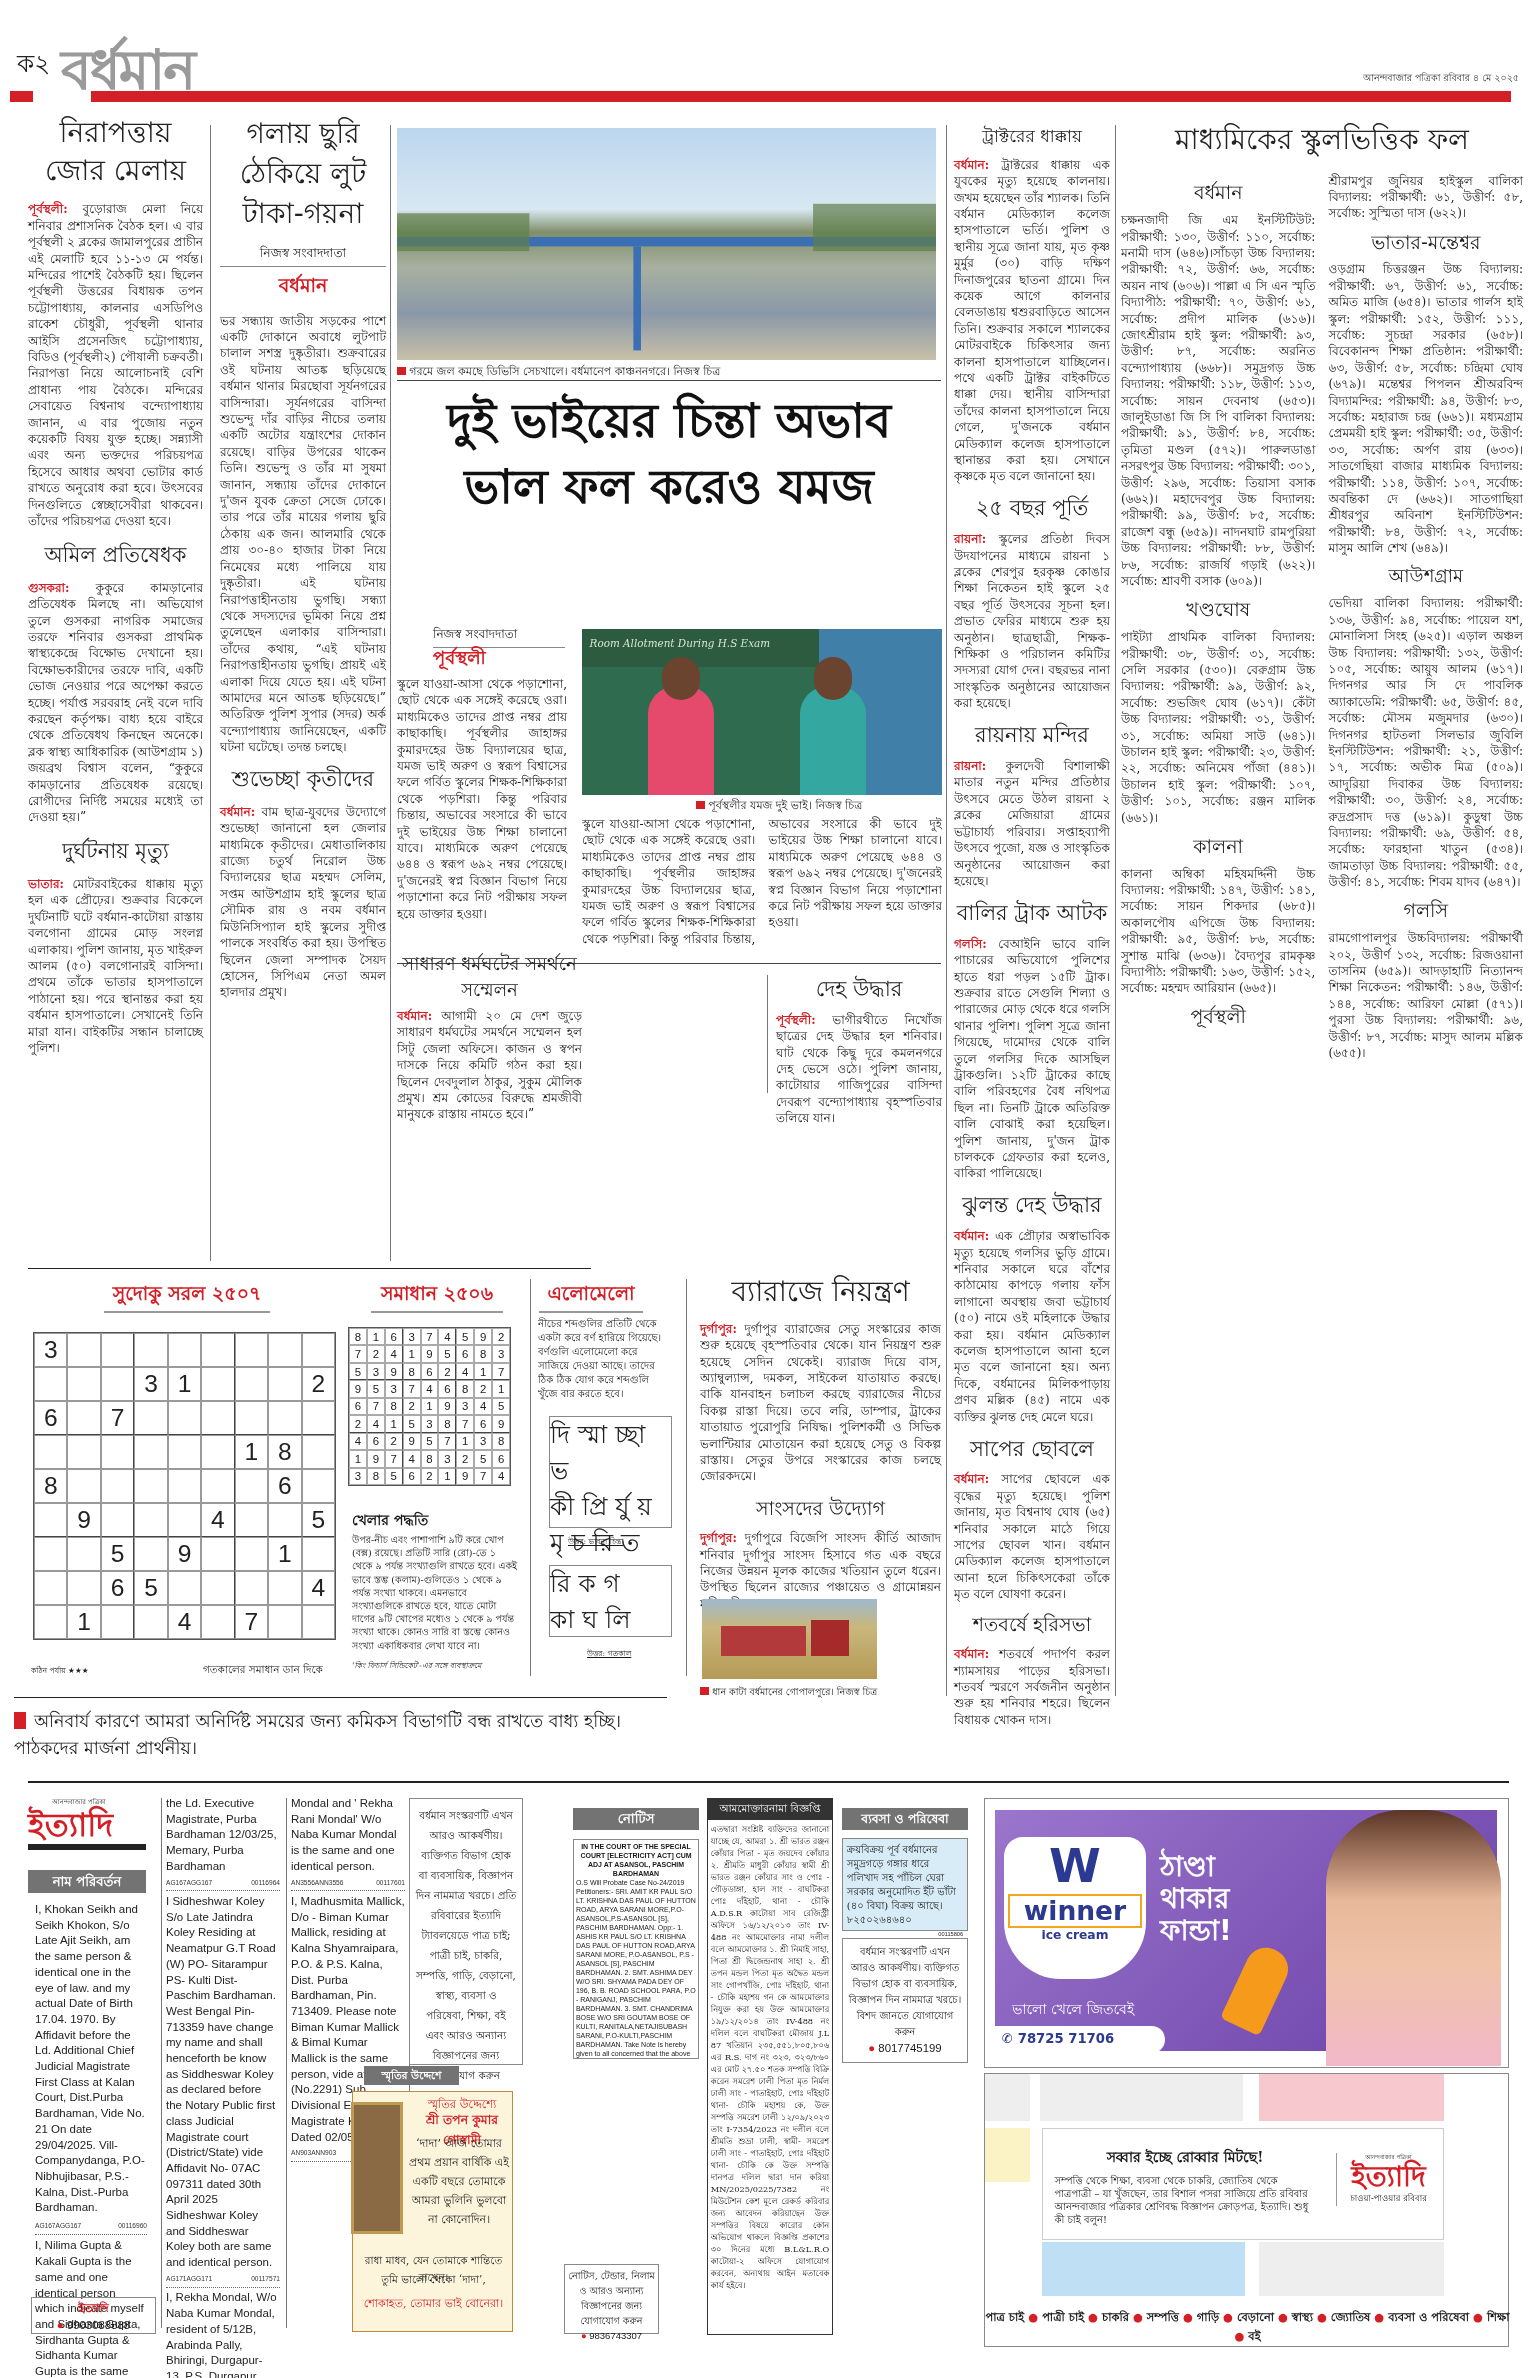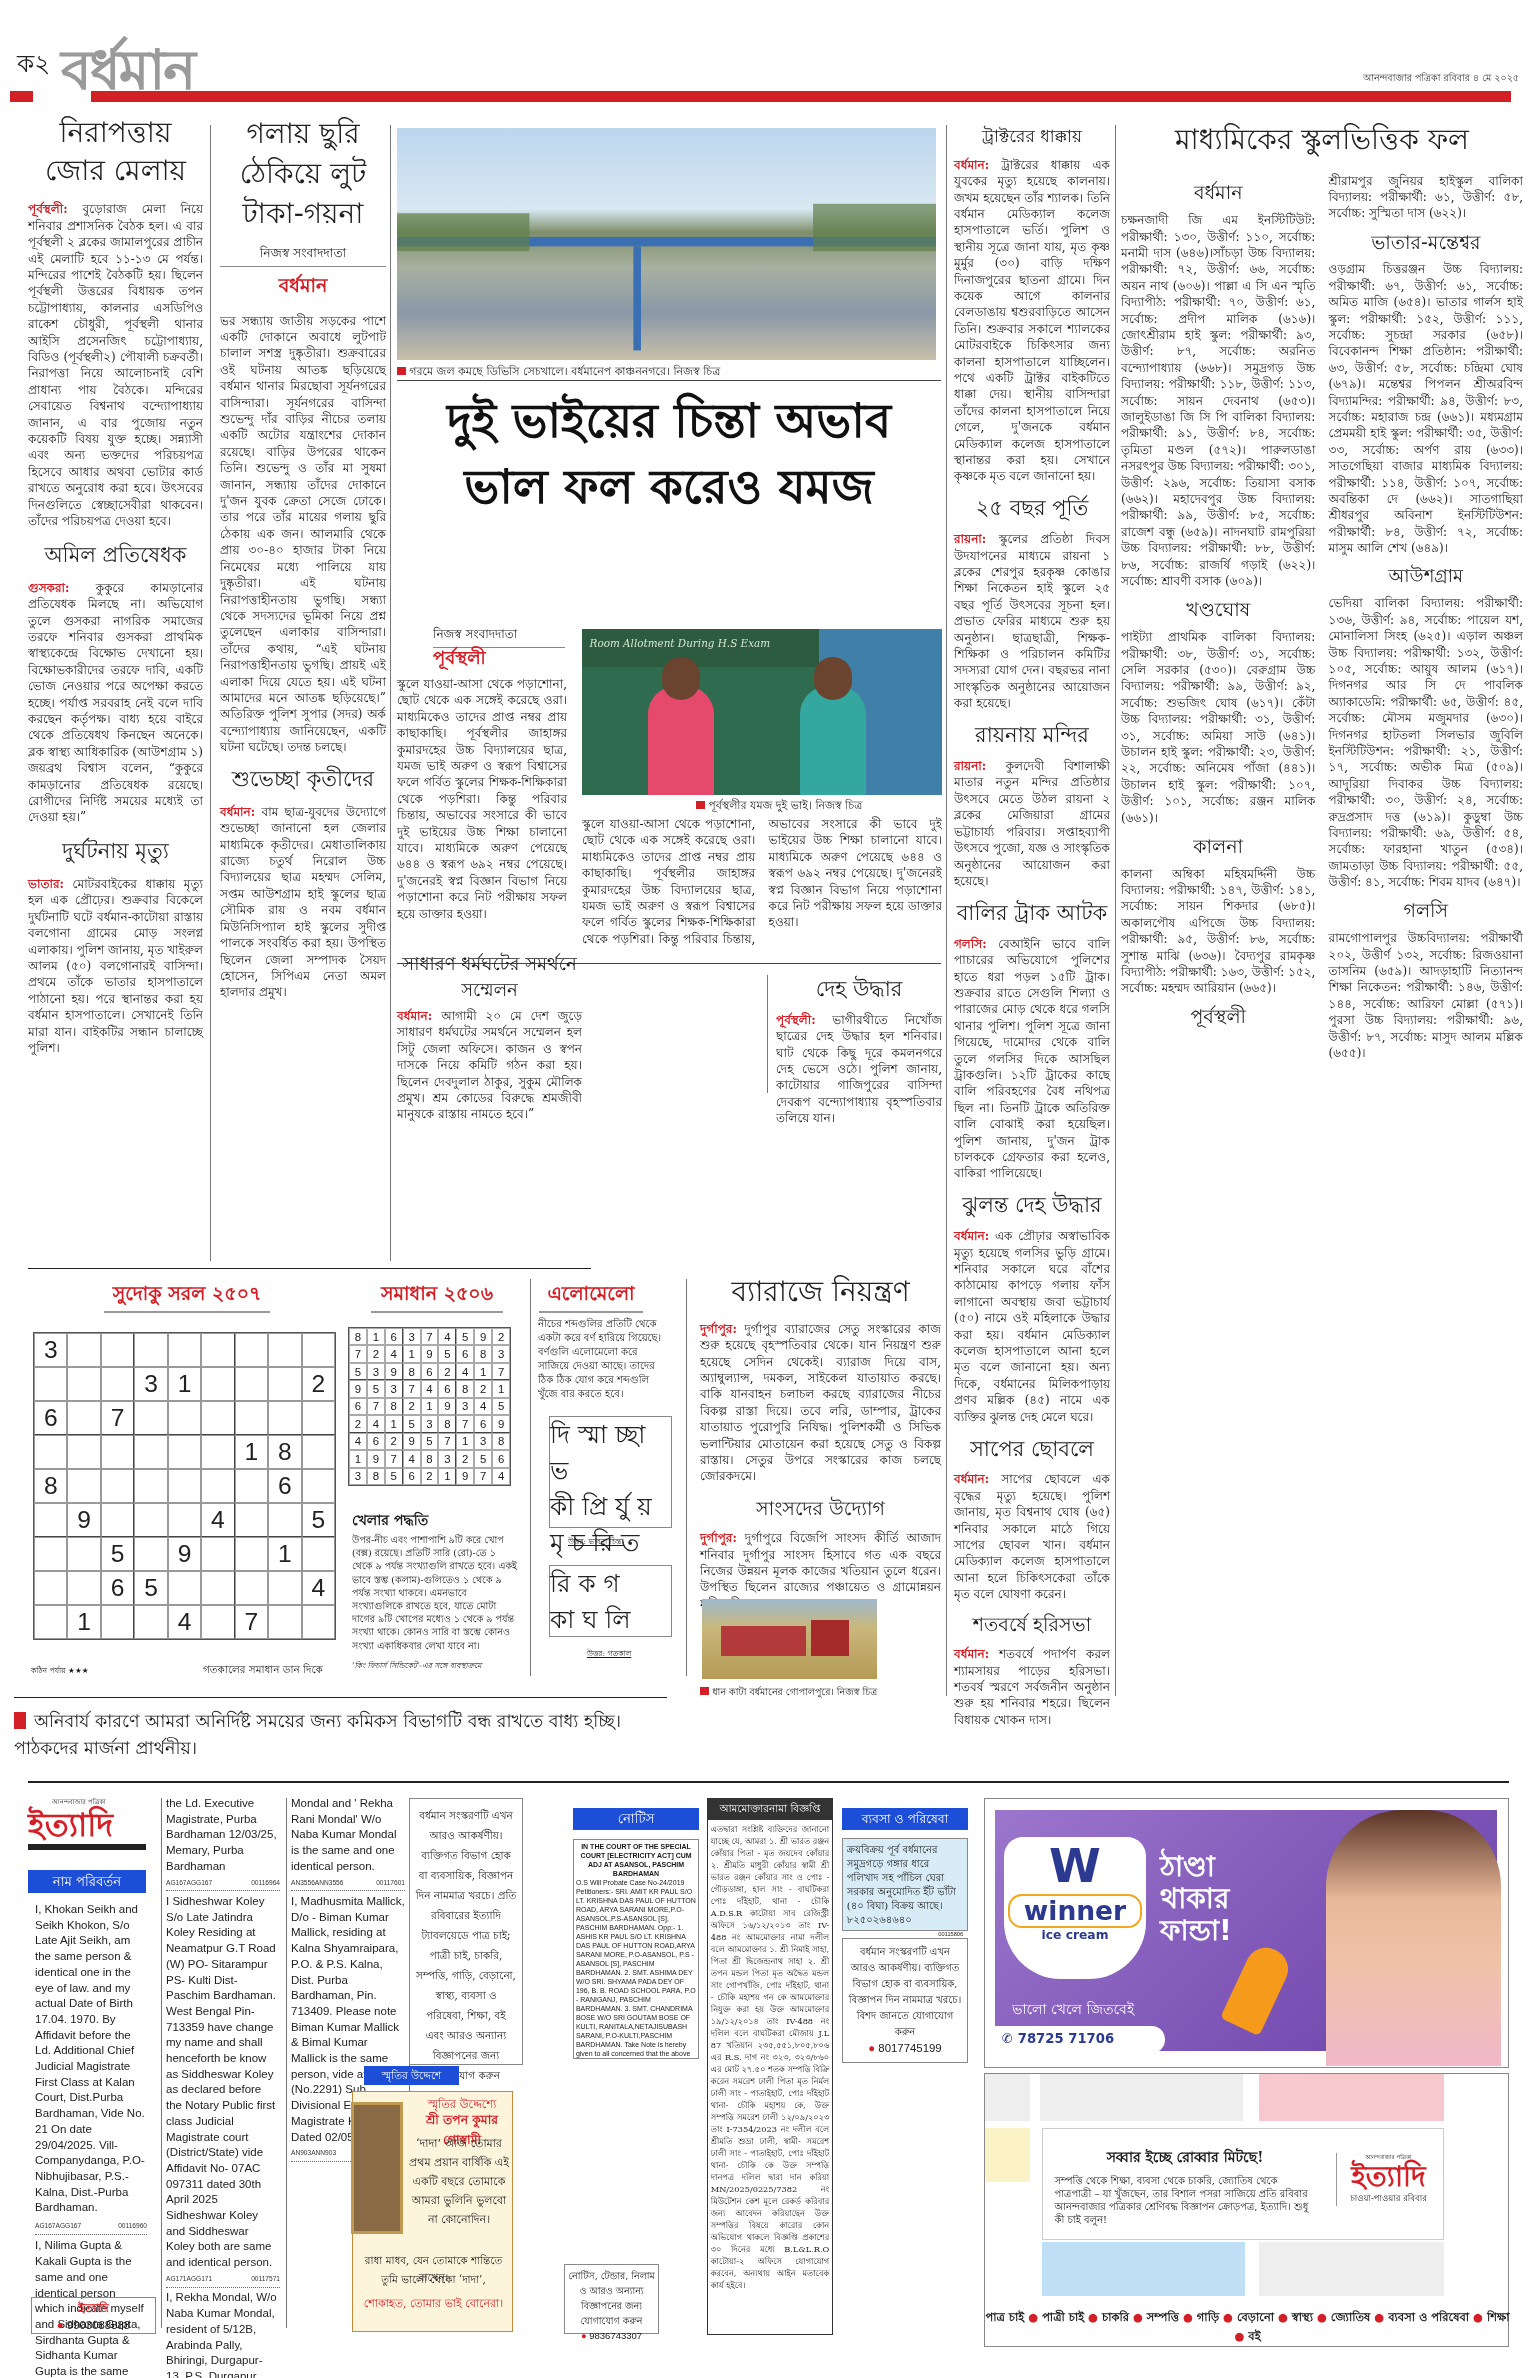--- a/index.html
+++ b/index.html
@@ -21,21 +21,21 @@
 .photo{position:absolute;overflow:hidden}
 .caption{position:absolute;font-size:11px;color:#222}
 .caption .sq{display:inline-block;width:8.5px;height:8.5px;background:#d31f26;margin-right:3.8px}
 
 .sudoku{position:absolute;border:1.9px solid #555;display:grid;grid-template-columns:repeat(9,1fr);grid-template-rows:repeat(9,1fr)}
 .sudoku .c{border:0.9px solid #999;font-family:"Liberation Sans",sans-serif;color:#222;display:flex;align-items:center;justify-content:center}
 .sol .c{border:0.9px solid #aaa}
 .sec-title{position:absolute;font-family:"DejaVu Sans",sans-serif;font-weight:bold;color:#d31f26;text-align:center;border-bottom:2.8px solid #999}
 .jumble{position:absolute;border:0.9px solid #888;text-align:left;font-size:24.6px;line-height:36px;color:#222}
 
-.ad-head{position:absolute;background:#1d4ed8;color:#fff;font-weight:normal;text-align:center;font-family:"DejaVu Sans",sans-serif}
+.ad-head{position:absolute;background:#737373;color:#fff;font-weight:bold;text-align:center;font-family:"DejaVu Sans",sans-serif}
 .ad-box{position:absolute;border:0.9px solid #888}
 .eng{font-family:"Liberation Sans",sans-serif;font-size:11.5px;line-height:15.7px;color:#222}
 .ref{font-family:"Liberation Sans",sans-serif;font-size:6.6px;color:#333;border-bottom:0.9px dotted #666;display:flex;justify-content:space-between}
 .dot{color:#d31f26}
 </style>
 </head>
 <body>
 
 <header id="masthead">
   <div class="abs page-no">ক২</div>
@@ -445,21 +445,21 @@
 </div>
 <div class="ad-box" style="left:842px;top:1938px;width:126px;height:125px;padding:4.7px;text-align:center;font-size:10px;line-height:16px">
   <span>বর্ধমান সংস্করণটি এখন আরও আকর্ষণীয়। ব্যক্তিগত বিভাগ হোক বা ব্যবসায়িক, বিজ্ঞাপন দিন নামমাত্র খরচে। বিশদ জানতে যোগাযোগ করুন</span>
   <div style="font-family:'Liberation Sans',sans-serif;font-size:11.4px"><span class="dot">● </span><span>8017745199</span></div>
 </div>
 
 <div class="ad-box" style="left:984px;top:1798px;width:525px;height:270px;overflow:hidden;background:#fff">
   <div style="position:absolute;left:9.5px;top:11.4px;width:502px;height:241px;background:linear-gradient(135deg,#9b76cc,#6a3fa8)"></div>
   <div style="position:absolute;left:19px;top:38px;width:142px;height:142px;background:#fff;border-radius:19px 19px 57px 57px;text-align:center">
     <div style="font-family:'DejaVu Sans',sans-serif;font-size:47px;font-weight:bold;color:#2b3990;line-height:57px">W</div>
-    <div style="font-family:'DejaVu Sans',sans-serif;font-size:26.5px;font-weight:bold;color:#2b3990;border:2.8px solid #f2a81d;margin:0 3.8px;border-radius:14px;line-height:30px">winner</div>
+    <div style="font-family:'DejaVu Sans',sans-serif;font-size:26.5px;font-weight:bold;color:#2b3990;border:2.8px solid #f2a81d;margin:0 3.8px;border-radius:0;line-height:30px">winner</div>
     <div style="font-family:'DejaVu Sans',sans-serif;font-size:12.3px;color:#2b3990;font-weight:bold">ice cream</div>
   </div>
   <div style="position:absolute;left:7.6px;top:199px;width:161px;text-align:center;color:#fff;font-size:14px">ভালো খেলে জিতবেই</div>
   <div style="position:absolute;left:9.5px;top:227px;width:170px;height:26.5px;background:#fff;border-radius:0 13.2px 13.2px 0;font-family:'DejaVu Sans',sans-serif;font-weight:bold;color:#2b3990;font-size:13.2px;line-height:26.5px;padding-left:7.6px"><span>✆ </span><span>78725 71706</span></div>
   <div style="position:absolute;left:175px;top:52px;color:#fff;font-weight:bold;font-size:28px;line-height:32px;font-family:'DejaVu Sans',sans-serif">
     <div>ঠাণ্ডা</div>
     <div>থাকার</div>
     <div>ফান্ডা!</div>
   </div>
   <div style="position:absolute;left:251px;top:147px;width:43px;height:85px;background:#f59a1b;border-radius:21px 21px 5.7px 5.7px;transform:rotate(25deg)"></div>

